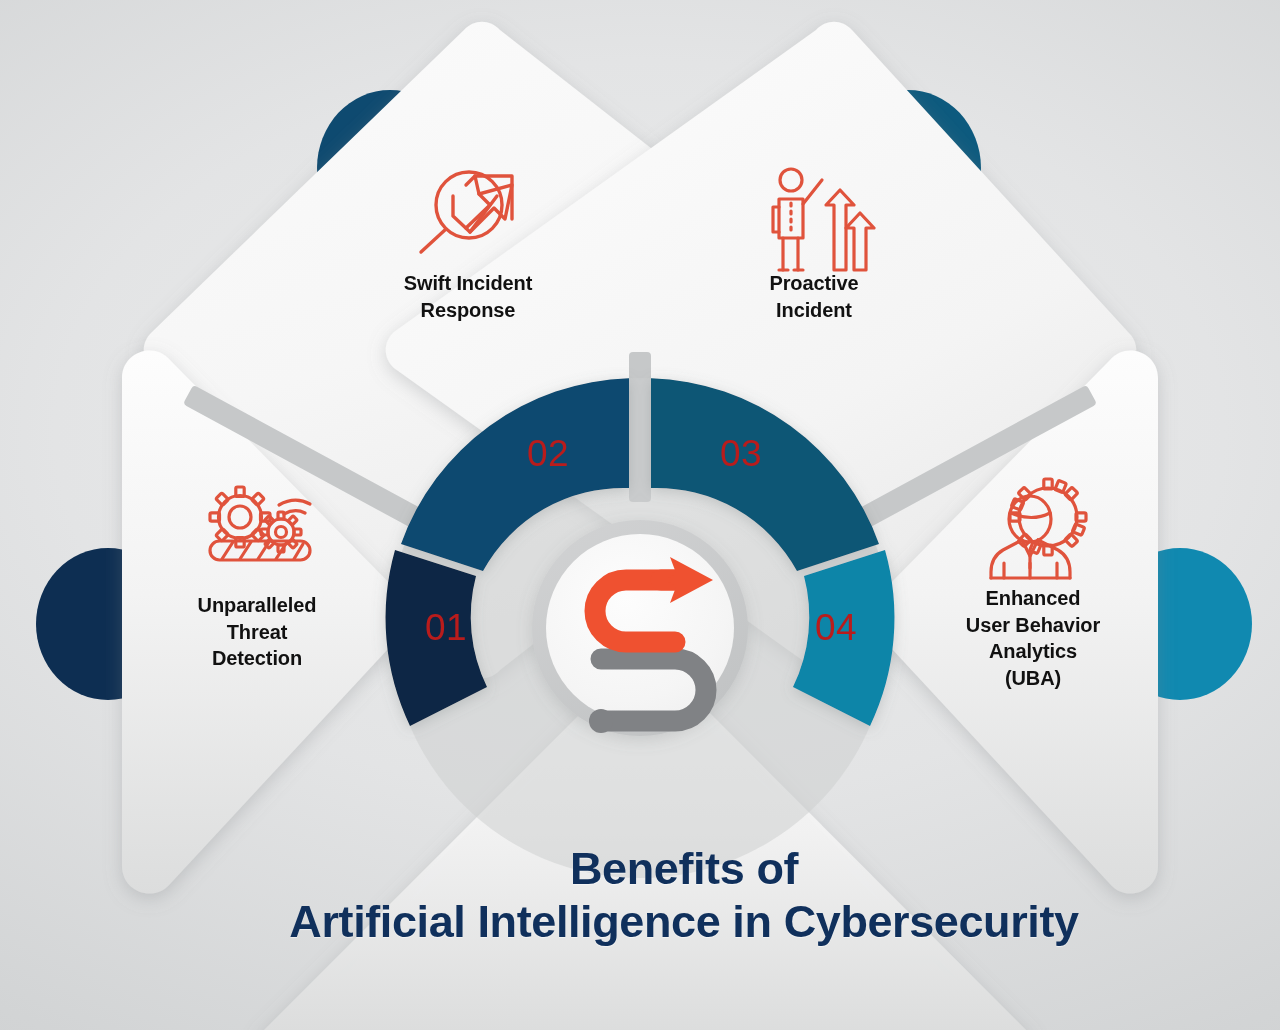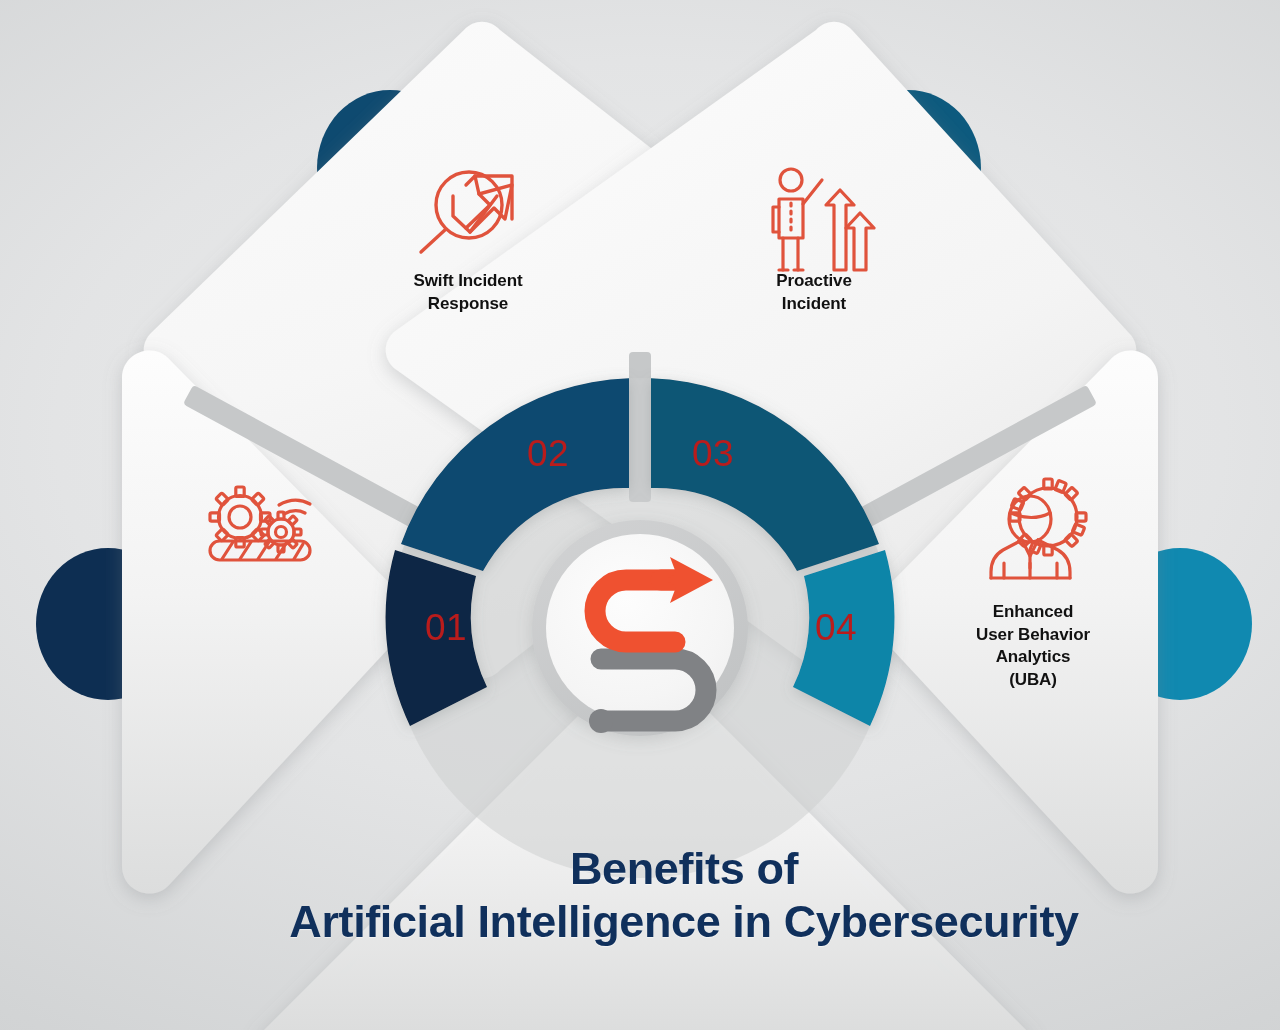--- a/index.html
+++ b/index.html
@@ -26,42 +26,42 @@
     width: 1280px;
     height: 1030px;
     display: block;
   }
   
   .petal-label {
     position: absolute;
     text-align: center;
     color: #111111;
     font-weight: bold;
-    font-size: 17px;
+    font-size: 20px;
     line-height: 1.33;
     letter-spacing: -0.1px;
     white-space: pre-line;
     pointer-events: auto;
   }
   #label-01 { left: 152px; top: 592px; width: 210px; }
   #label-02 { left: 363px; top: 270px; width: 210px; }
   #label-03 { left: 712px; top: 270px; width: 204px; }
-  #label-04 { left: 928px; top: 585px; width: 210px; margin-top: 16px; }
+  #label-04 { left: 928px; top: 585px; width: 210px; }
 
   .seg-number {
     position: absolute;
     color: #b91c1c;
     font-size: 37px;
     font-weight: 400;
     letter-spacing: 0.5px;
     font-family: "Liberation Sans", sans-serif;
   }
   #segnum-01 { left: 425px; top: 607px; text-align: center; }
   #segnum-02 { left: 527px; top: 433px; }
-  #segnum-03 { left: 692px; top: 433px; text-align: right; }
+  #segnum-03 { left: 720px; top: 433px; text-align: right; }
   #segnum-04 { left: 815px; top: 607px; }
 
   #main-title {
     position: absolute;
     left: 0;
     top: 842px;
     width: 1280px;
     text-align: center;
     color: #10305c;
     font-weight: bold;
@@ -383,20 +383,23 @@
       <path d="M 1030 556 L 1030 568"></path>
 
       <path d="M 1022 540 L 1003 550 q -12 7 -12 22 L 991 578"></path>
       <path d="M 1038 540 L 1058 550 q 12 7 12 22 L 1070 578"></path>
       <path d="M 991 578 L 1070 578"></path>
 
       <path d="M 1004 563 v 15 M 1030 563 v 15 M 1057 563 v 15"></path>
     </g>
   </svg>
 
+  <div class="petal-label" id="label-01">Unparalleled
+Threat
+Detection</div>
   <div class="petal-label" id="label-02">Swift Incident
 Response</div>
   <div class="petal-label" id="label-03">Proactive
 Incident</div>
   <div class="petal-label" id="label-04">Enhanced
 User Behavior
 Analytics
 (UBA)</div>
 
   <div class="seg-number" id="segnum-01">01</div>

